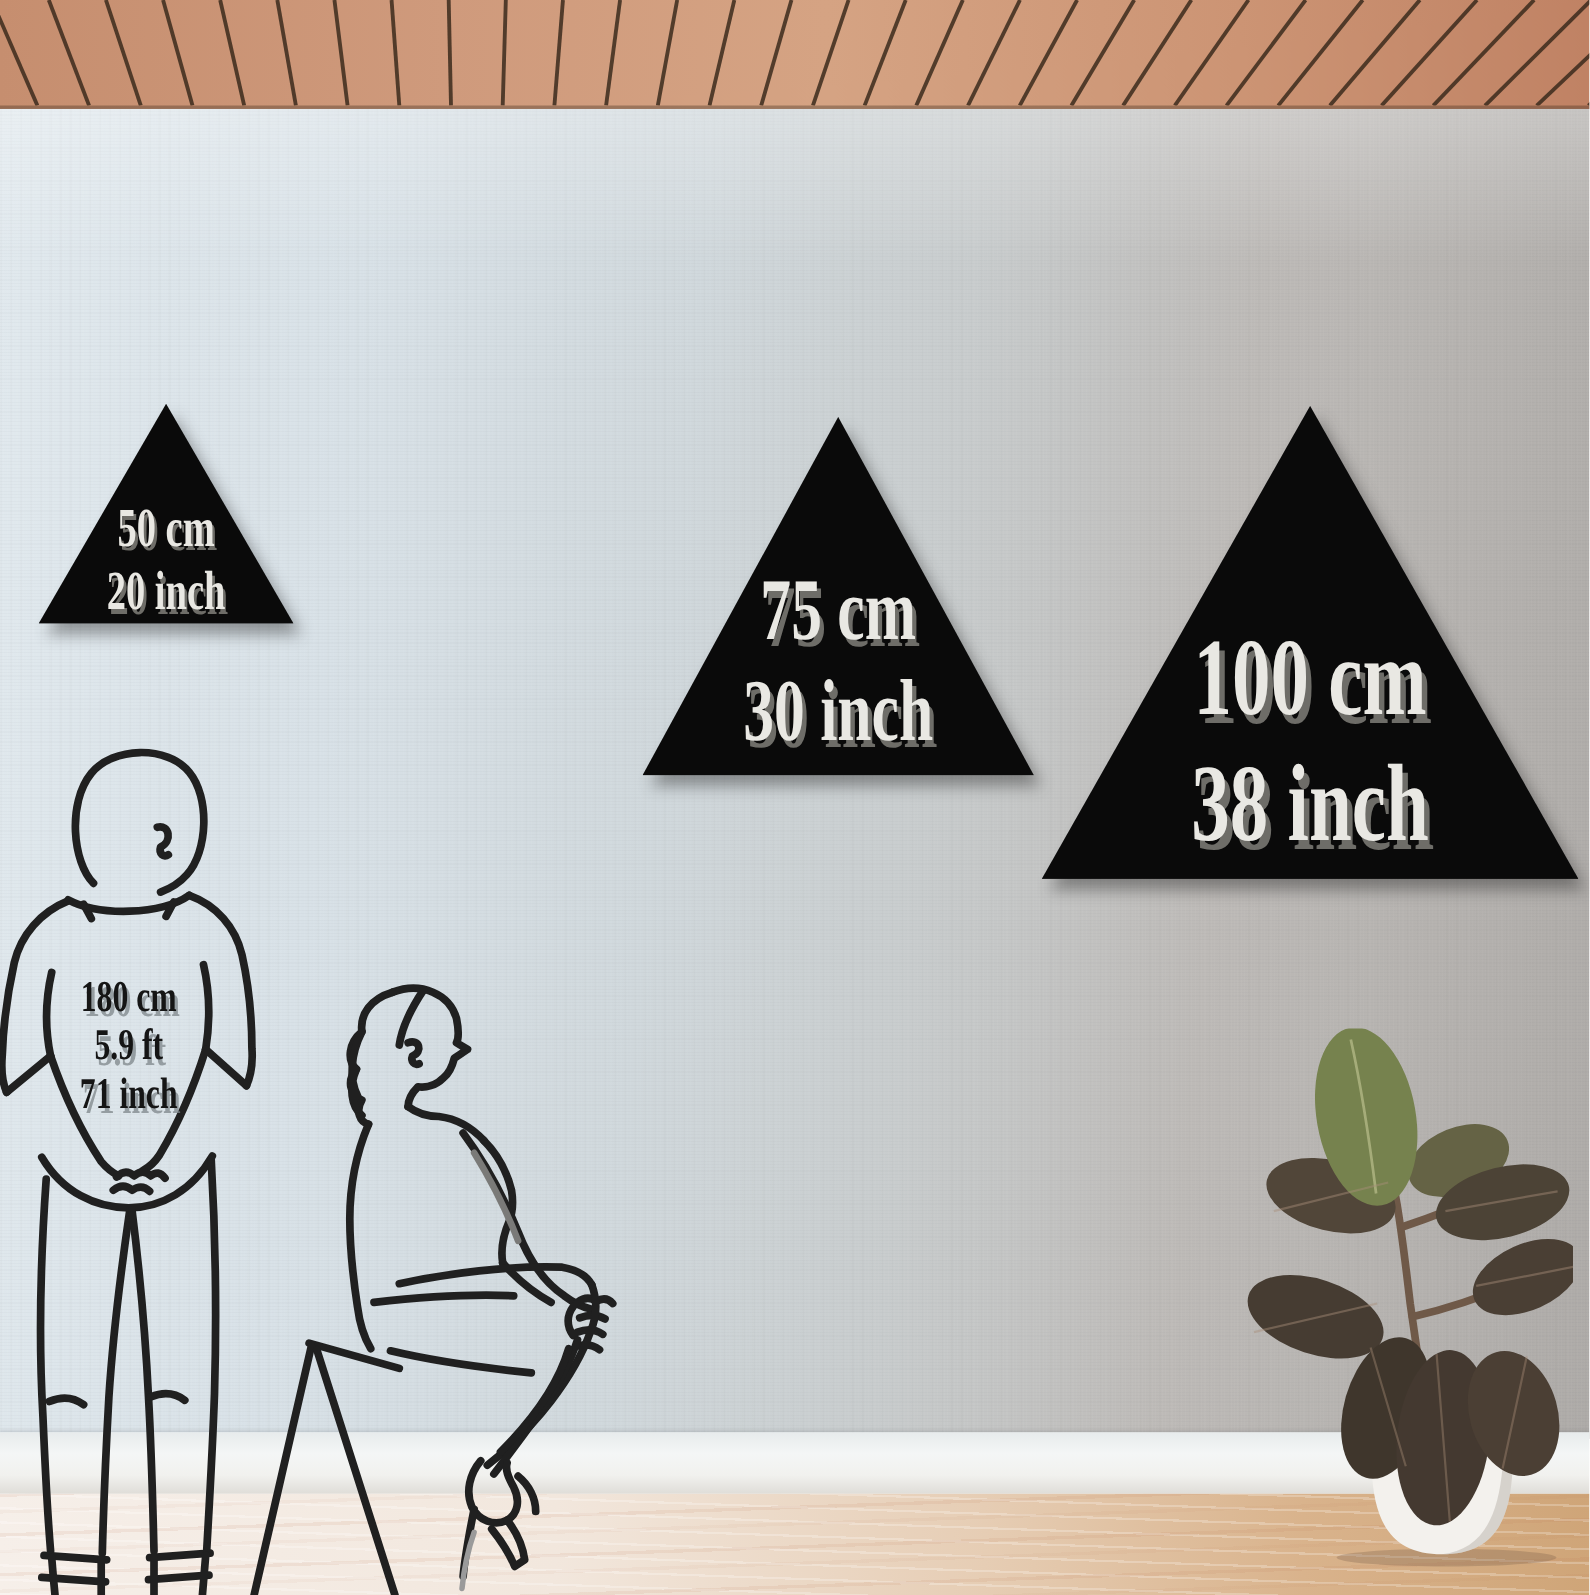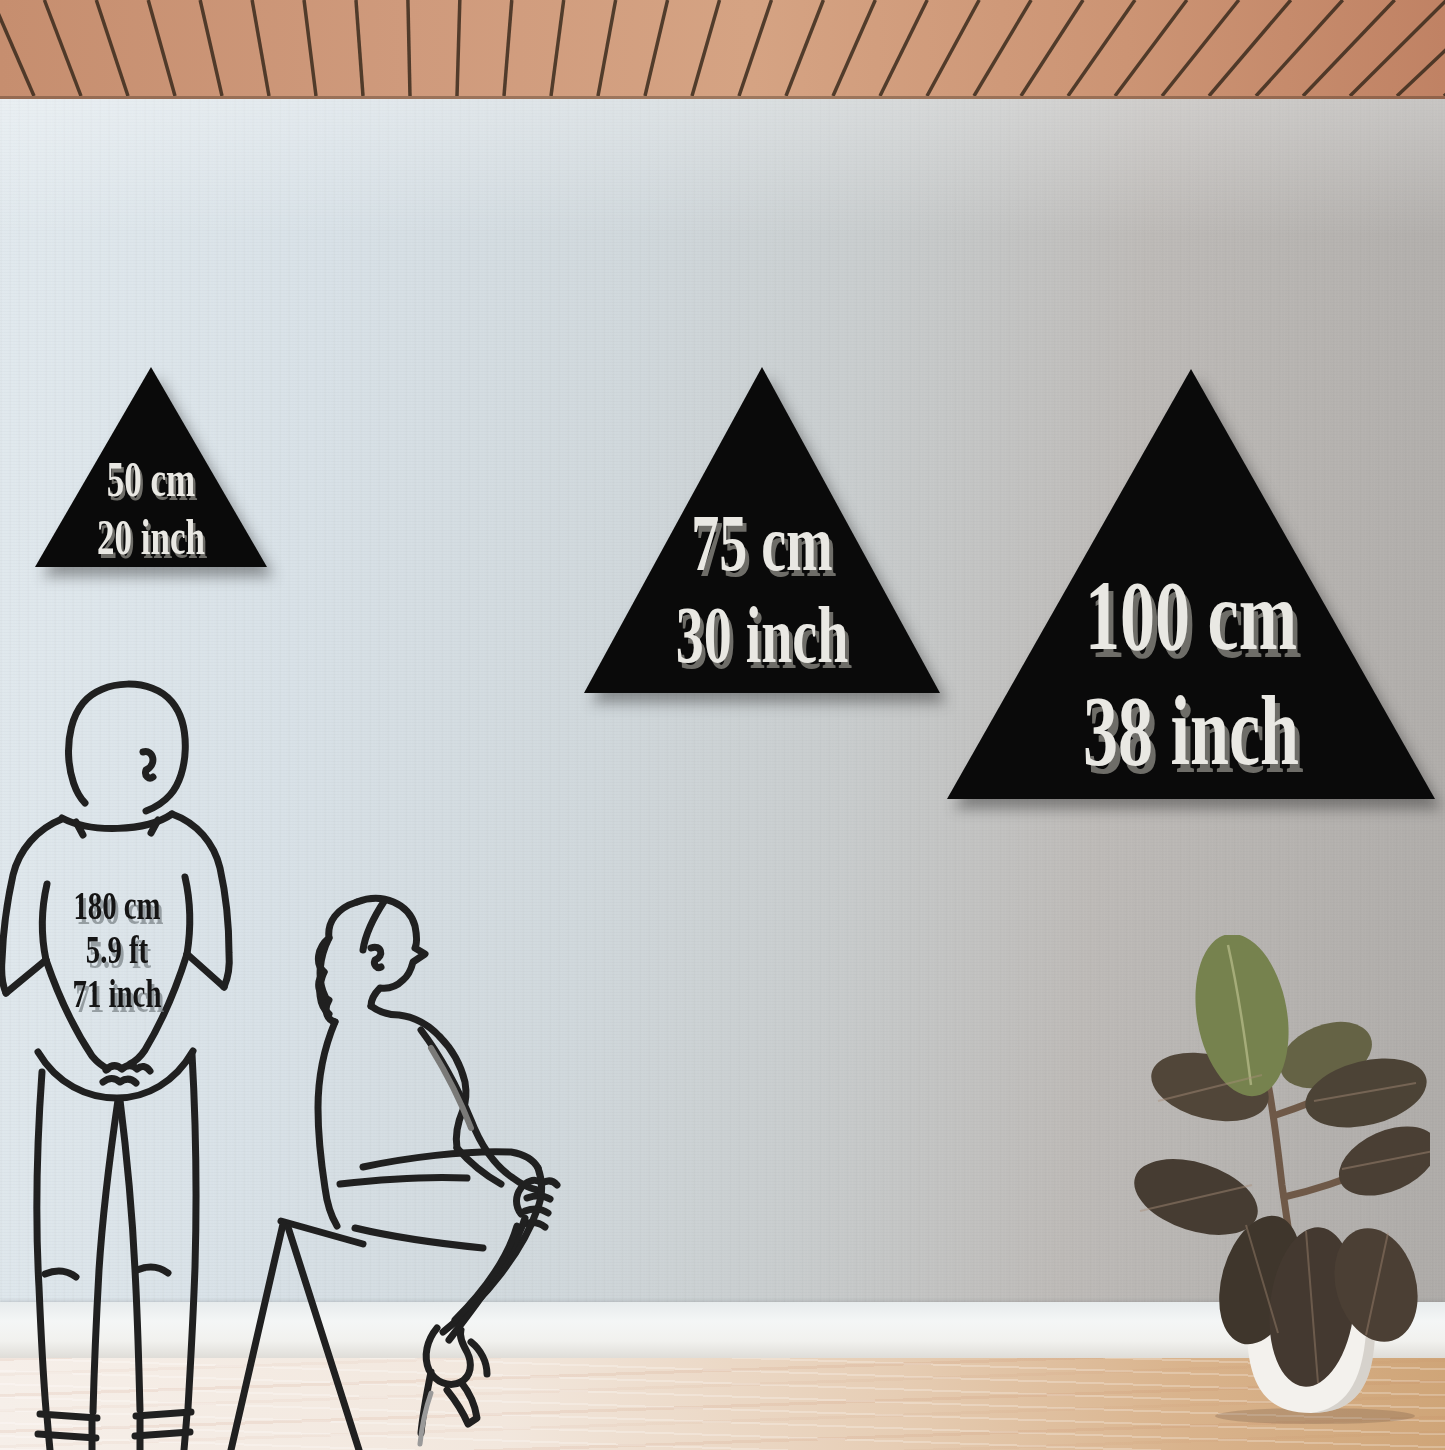--- a/index.html
+++ b/index.html
@@ -50,21 +50,21 @@
   .tri{position:relative;width:100%;height:100%;background:var(--triangle-fill);
     clip-path:polygon(50% 0,0 100%,100% 100%);}
   .tri-text{position:absolute;left:0;width:100%;text-align:center;
     font-weight:700;color:var(--triangle-text);line-height:1.15;
     transform:scaleX(.70);letter-spacing:0;
     text-shadow:.07em .08em 0 var(--triangle-text-shadow);white-space:nowrap;}
   .t1{left:35px;top:367px;width:232px;height:200px;}
   .t1 .tri-text{top:42%;font-size:50px;}
   .t2{left:281px;top:365px;width:302px;height:262px;}
   .t2 .tri-text{top:42%;font-size:60px;}
-  .t3{left:584px;top:367px;width:356px;height:326px;}
+  .t3{left:584px;top:379px;width:356px;height:326px;}
   .t3 .tri-text{top:40%;font-size:80px;}
   .t4{left:947px;top:369px;width:488px;height:430px;}
   .t4 .tri-text{top:44%;font-size:100px;}
 
   
   .person-label{position:absolute;left:37px;top:884px;width:160px;text-align:center;
     font-weight:700;font-size:40px;line-height:1.1;color:var(--reference-text);
     transform:scaleX(.72);white-space:nowrap;
     text-shadow:4px 5px 0 rgba(125,133,138,.75);}
 

